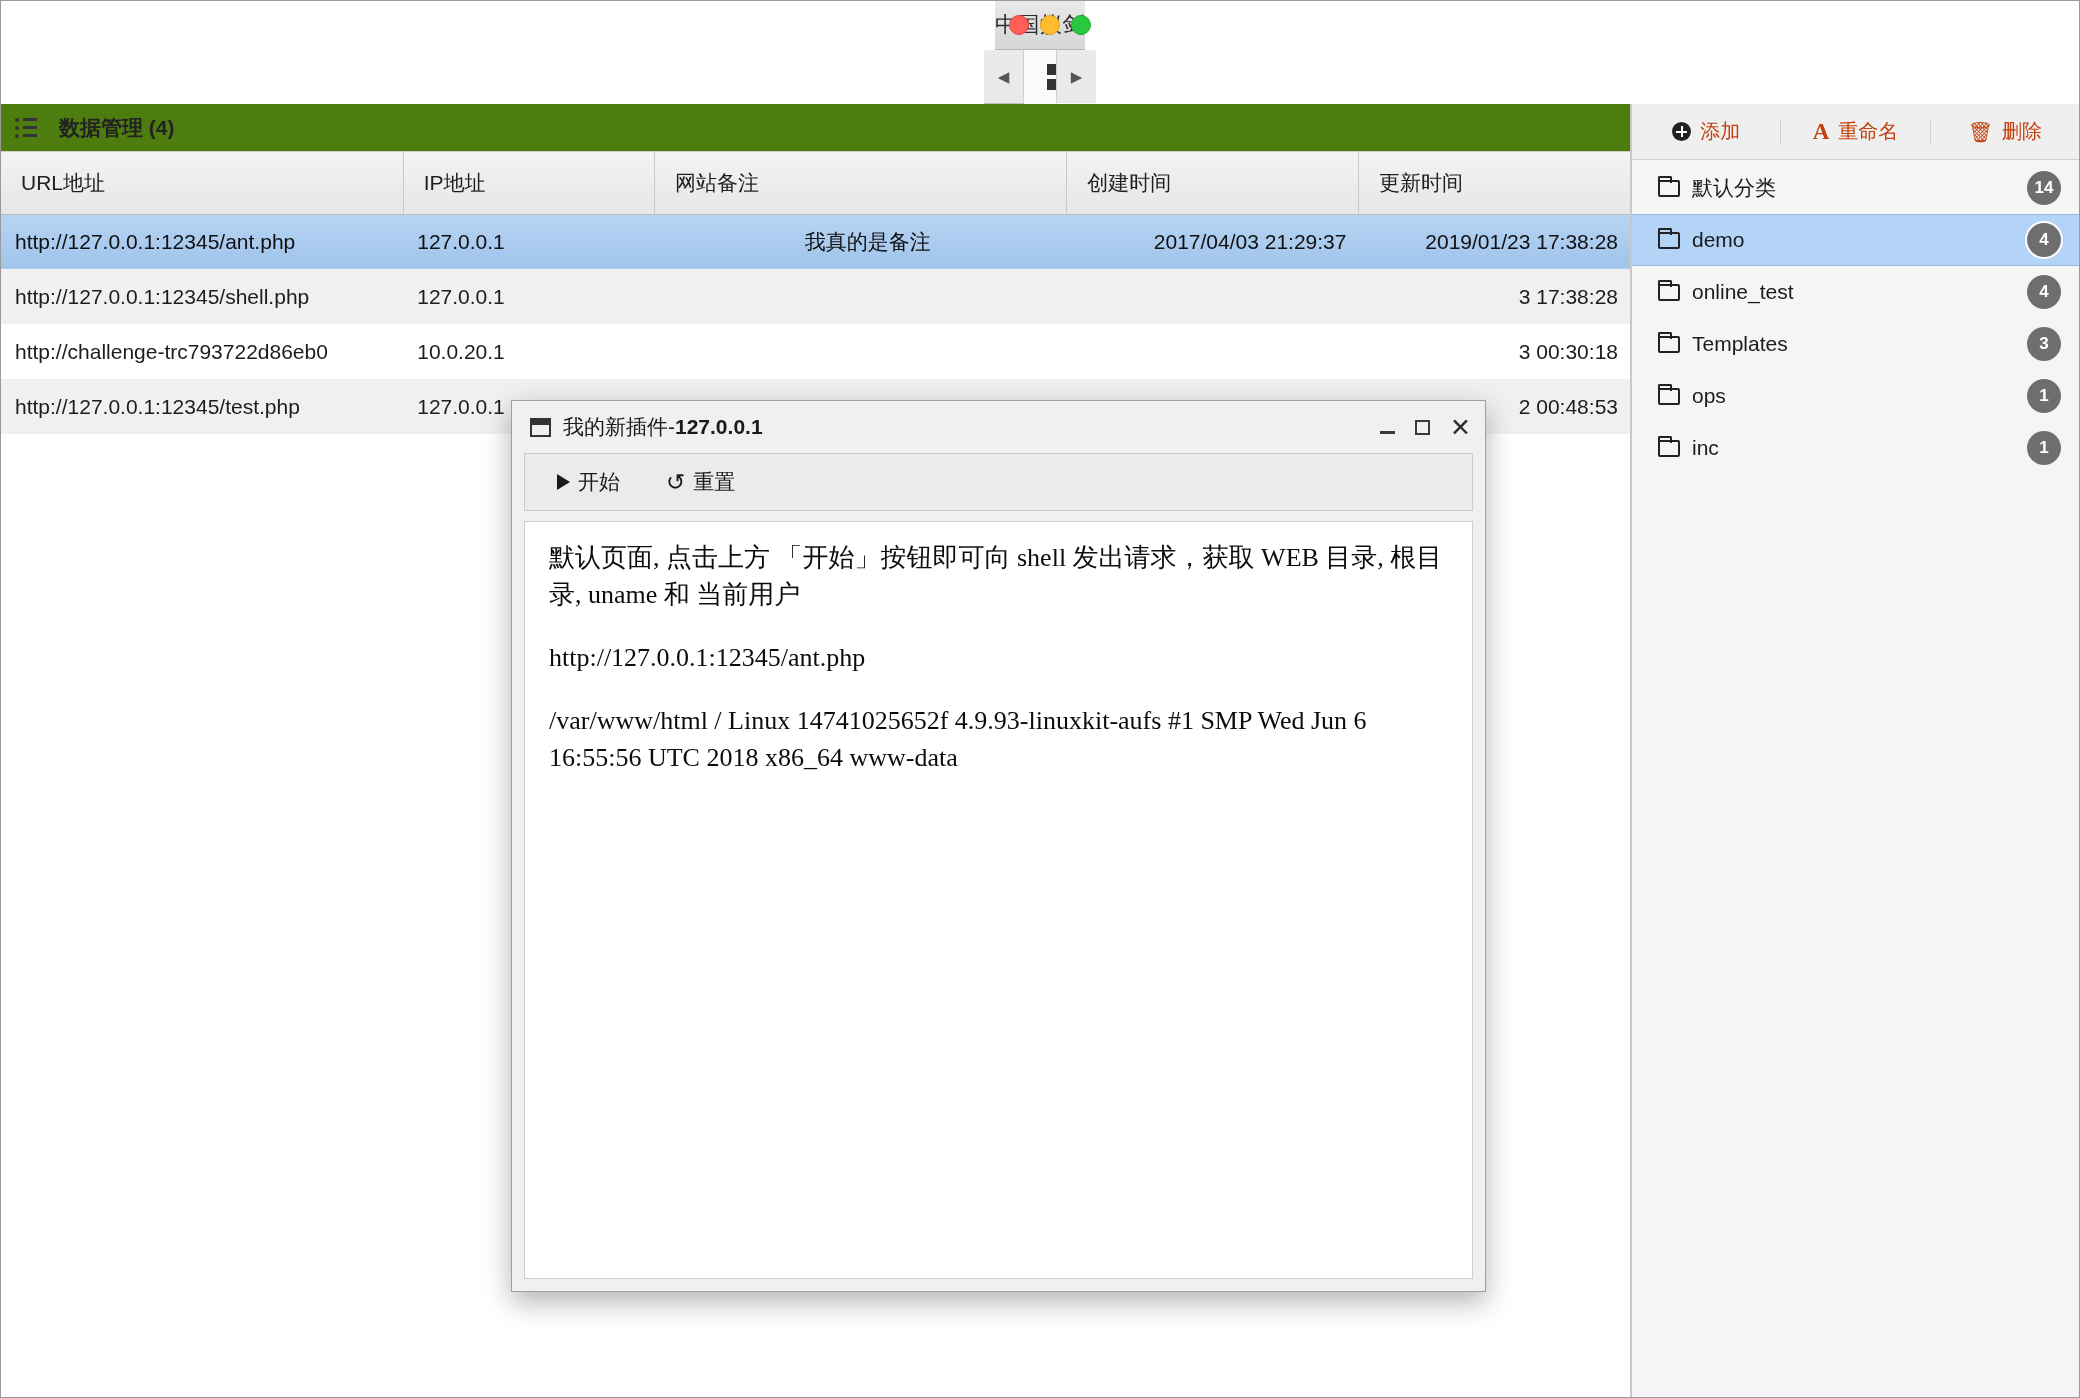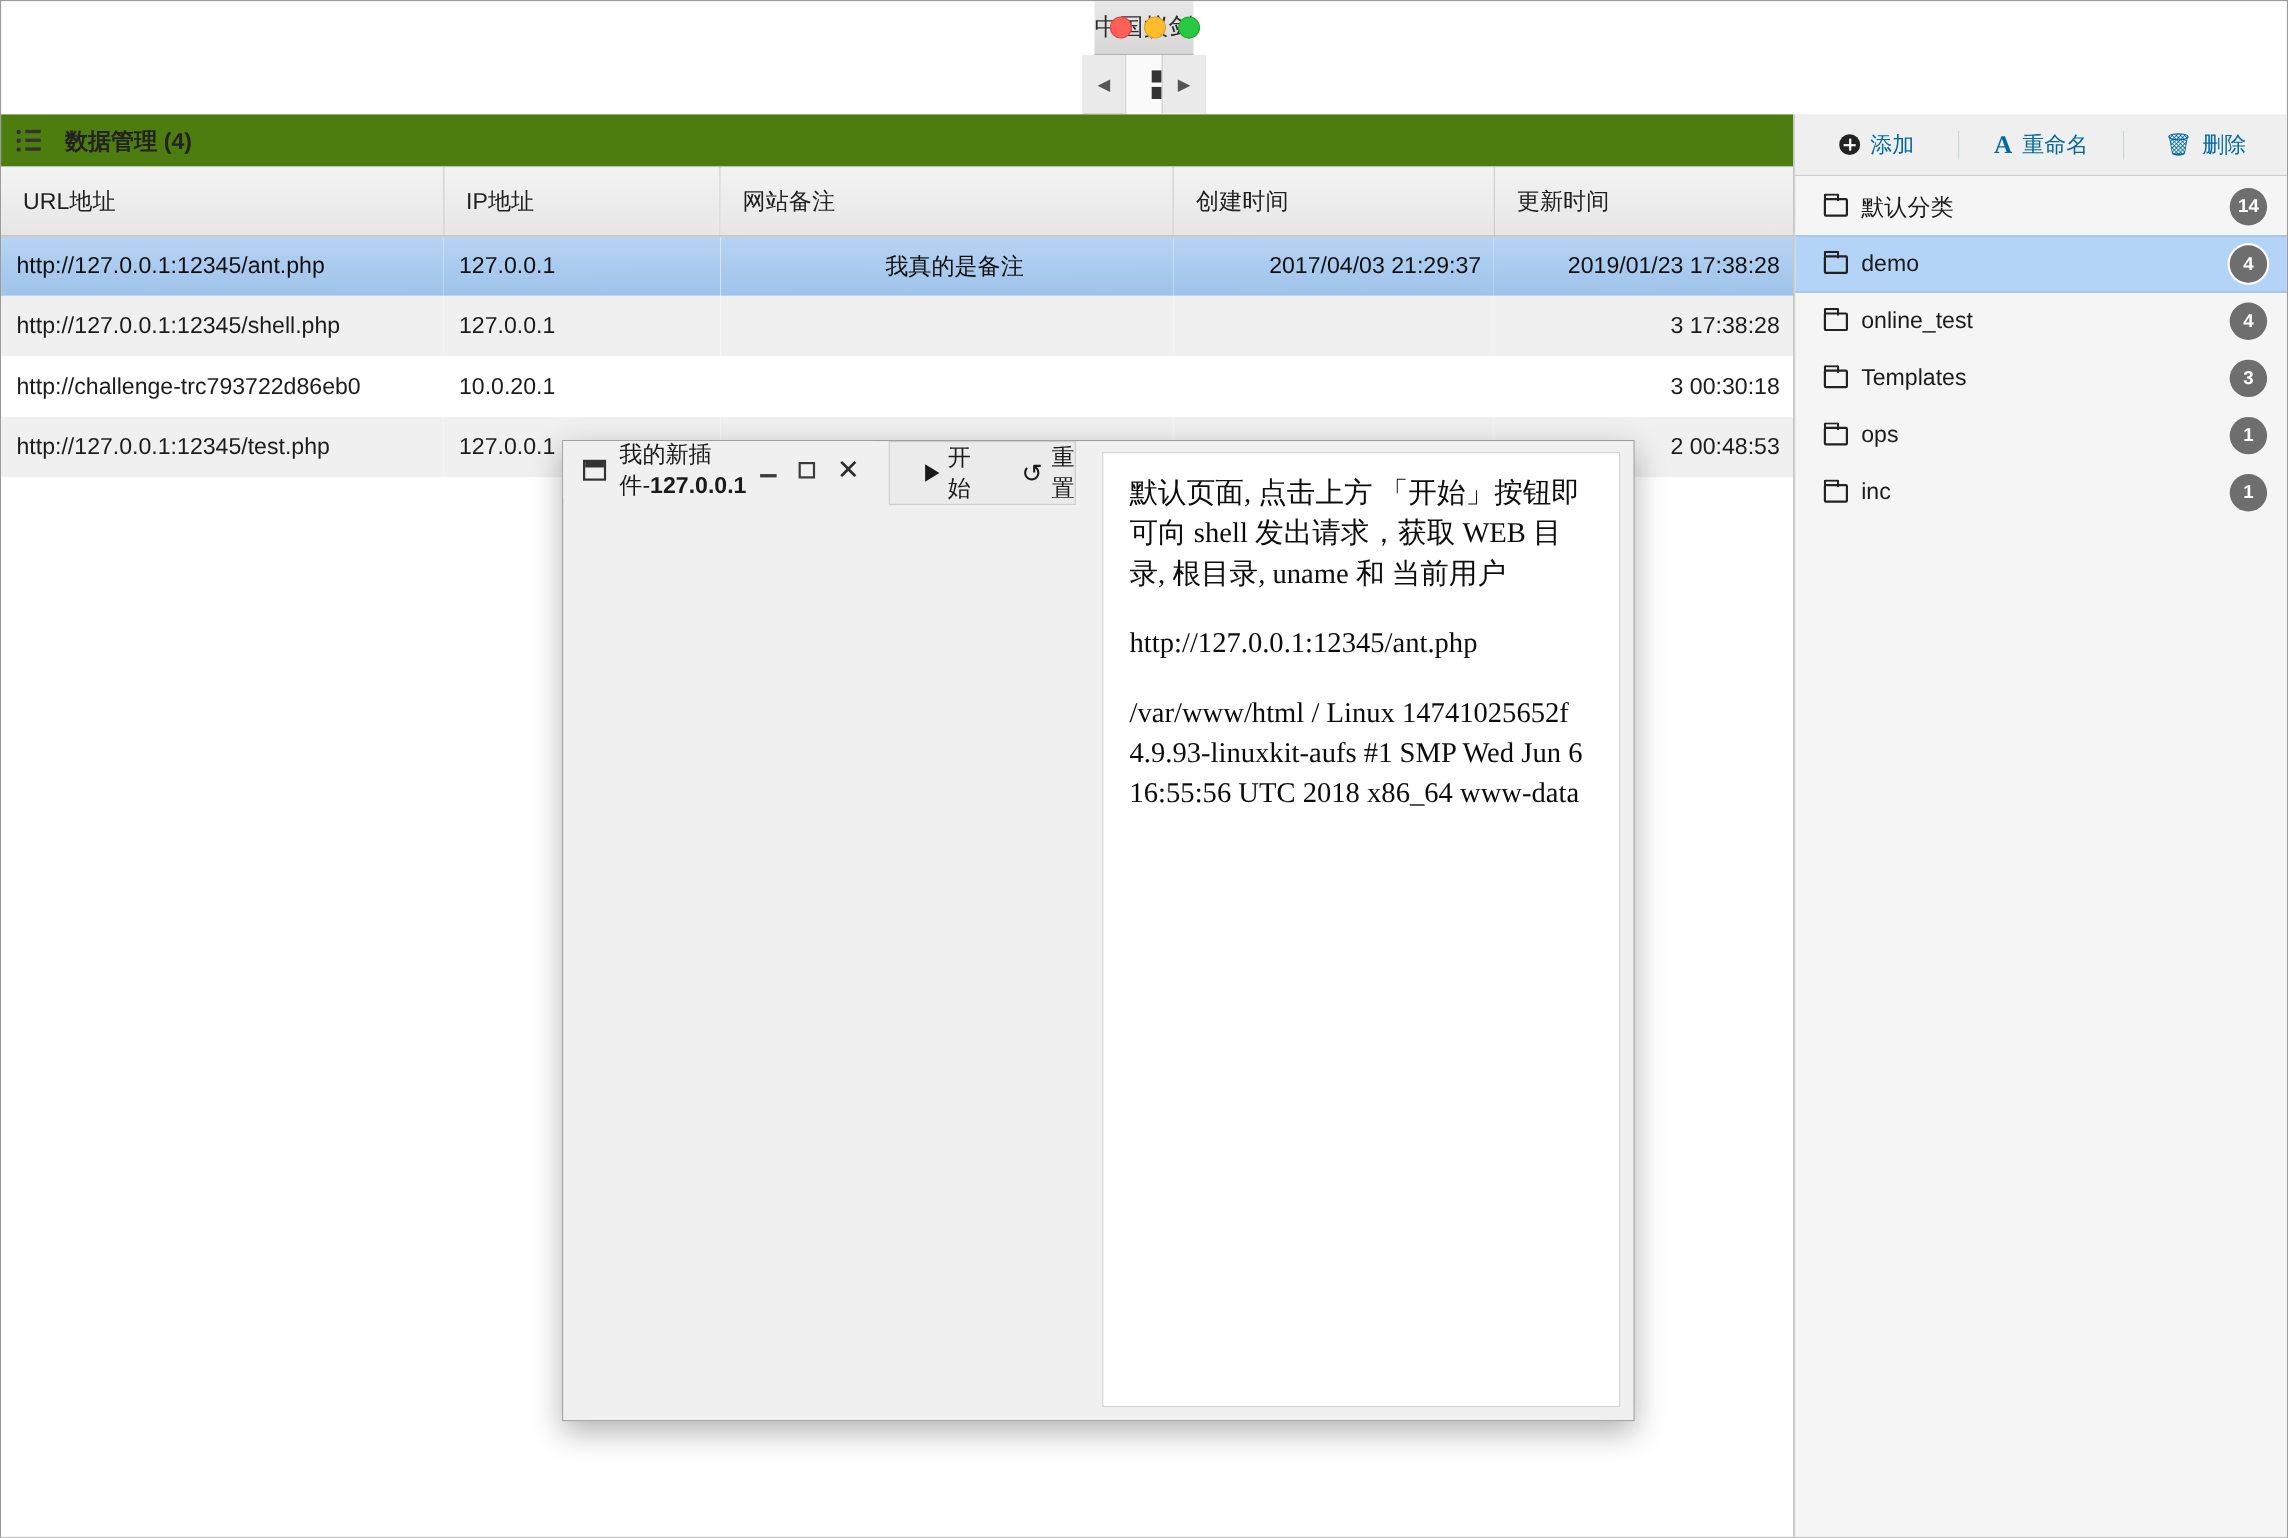--- a/index.html
+++ b/index.html
@@ -149,21 +149,21 @@
   }
   .chev-right { margin-left: auto; font-size: 22px; color: #444; font-weight: 700; }
   .sidebar-toolbar {
     height: 56px; flex: 0 0 56px;
     background: #efefef;
     border-bottom: 1px solid #cecece;
     display: flex; align-items: center;
   }
   .sb-btn {
     flex: 1; display: flex; align-items: center; justify-content: center;
-    gap: 9px; font-size: 20px; color: #0369a1; height: 100%;
+    gap: 9px; font-size: 20px; color: #c2410c; height: 100%;
   }
   .sb-sep { width: 1px; height: 26px; background: #c9d3da; }
   .plus-ic {
     width: 19px; height: 19px; border-radius: 50%; background: #222;
     position: relative; display:block;
   }
   .plus-ic:before, .plus-ic:after {
     content:""; position:absolute; background:#fff;
   }
   .plus-ic:before { left:4px; top:8.5px; width:11px; height:2px;}
@@ -201,21 +201,21 @@
   .cat-item.selected .cat-count { box-shadow: 0 0 0 2px #ffffff; }
 
   
   .dialog {
     position: absolute;
     left: 510px; top: 296px;
     width: 975px; height: 892px;
     background: #f0f0f0;
     border: 1px solid #9f9f9f;
     box-shadow: 0 10px 26px rgba(0,0,0,0.30);
-    display: flex; flex-direction: row;
+    display: flex; flex-direction: column;
     z-index: 50;
   }
   .dlg-title {
     height: 52px; flex: 0 0 52px;
     display: flex; align-items: center; gap: 12px;
     padding: 0 14px 0 18px;
     background: #f0f0f0;
     font-size: 21px; color: #1a1a1a;
   }
   .dlg-ic {

